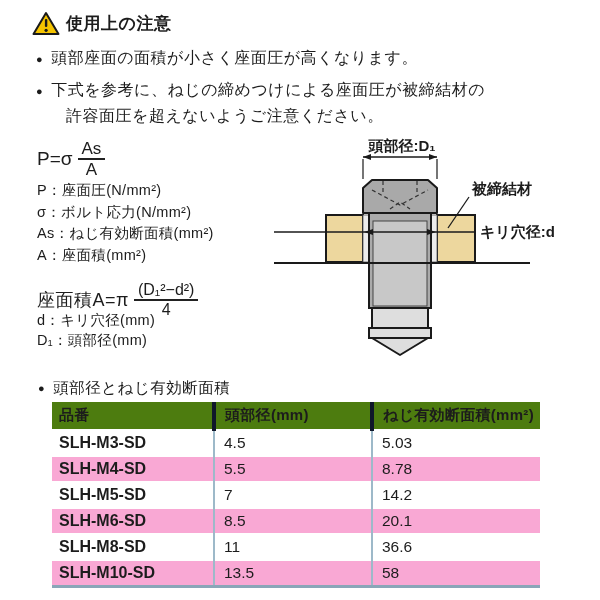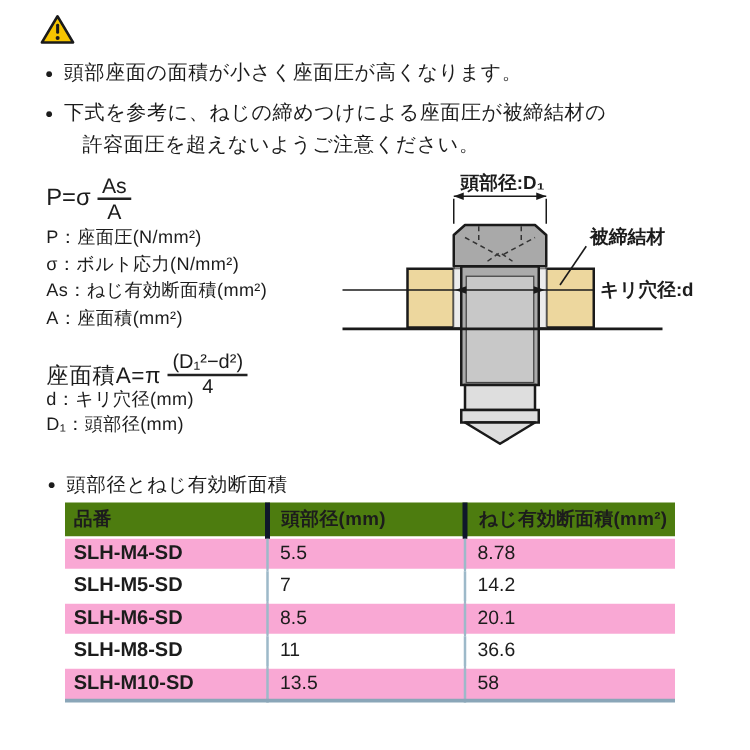--- a/index.html
+++ b/index.html
@@ -60,20 +60,21 @@
 </style>
 </head>
 <body>
 
 <div class="abs warn-header">
   <svg width="28" height="25" viewBox="0 0 28 25">
     <path d="M14 2 L26.5 23 H1.5 Z" fill="#f5c400" stroke="#1a1a1a" stroke-width="2" stroke-linejoin="round"></path>
     <rect x="12.9" y="8" width="2.4" height="8" rx="1.1" fill="#1a1a1a"></rect>
     <circle cx="14.1" cy="19.3" r="1.6" fill="#1a1a1a"></circle>
   </svg>
+  <span class="warn-title">使用上の注意</span>
 </div>
 
 <div class="abs bullet-line b1">
   <span class="blt">●</span>
   <span>頭部座面の面積が小さく座面圧が高くなります。</span>
 </div>
 <div class="abs bullet-line b2">
   <span class="blt">●</span>
   <span>下式を参考に、ねじの締めつけによる座面圧が被締結材の</span>
 </div>
@@ -160,20 +161,25 @@
       <col class="c3">
     </colgroup>
   <thead>
     <tr>
       <th>品番</th>
       <th>頭部径(mm)</th>
       <th>ねじ有効断面積(mm²)</th>
     </tr>
   </thead>
   <tbody>
+    <tr>
+      <td class="part">SLH-M3-SD</td>
+      <td>4.5</td>
+      <td>5.03</td>
+    </tr>
     <tr class="alt">
       <td class="part">SLH-M4-SD</td>
       <td>5.5</td>
       <td>8.78</td>
     </tr>
     <tr>
       <td class="part">SLH-M5-SD</td>
       <td>7</td>
       <td>14.2</td>
     </tr>

